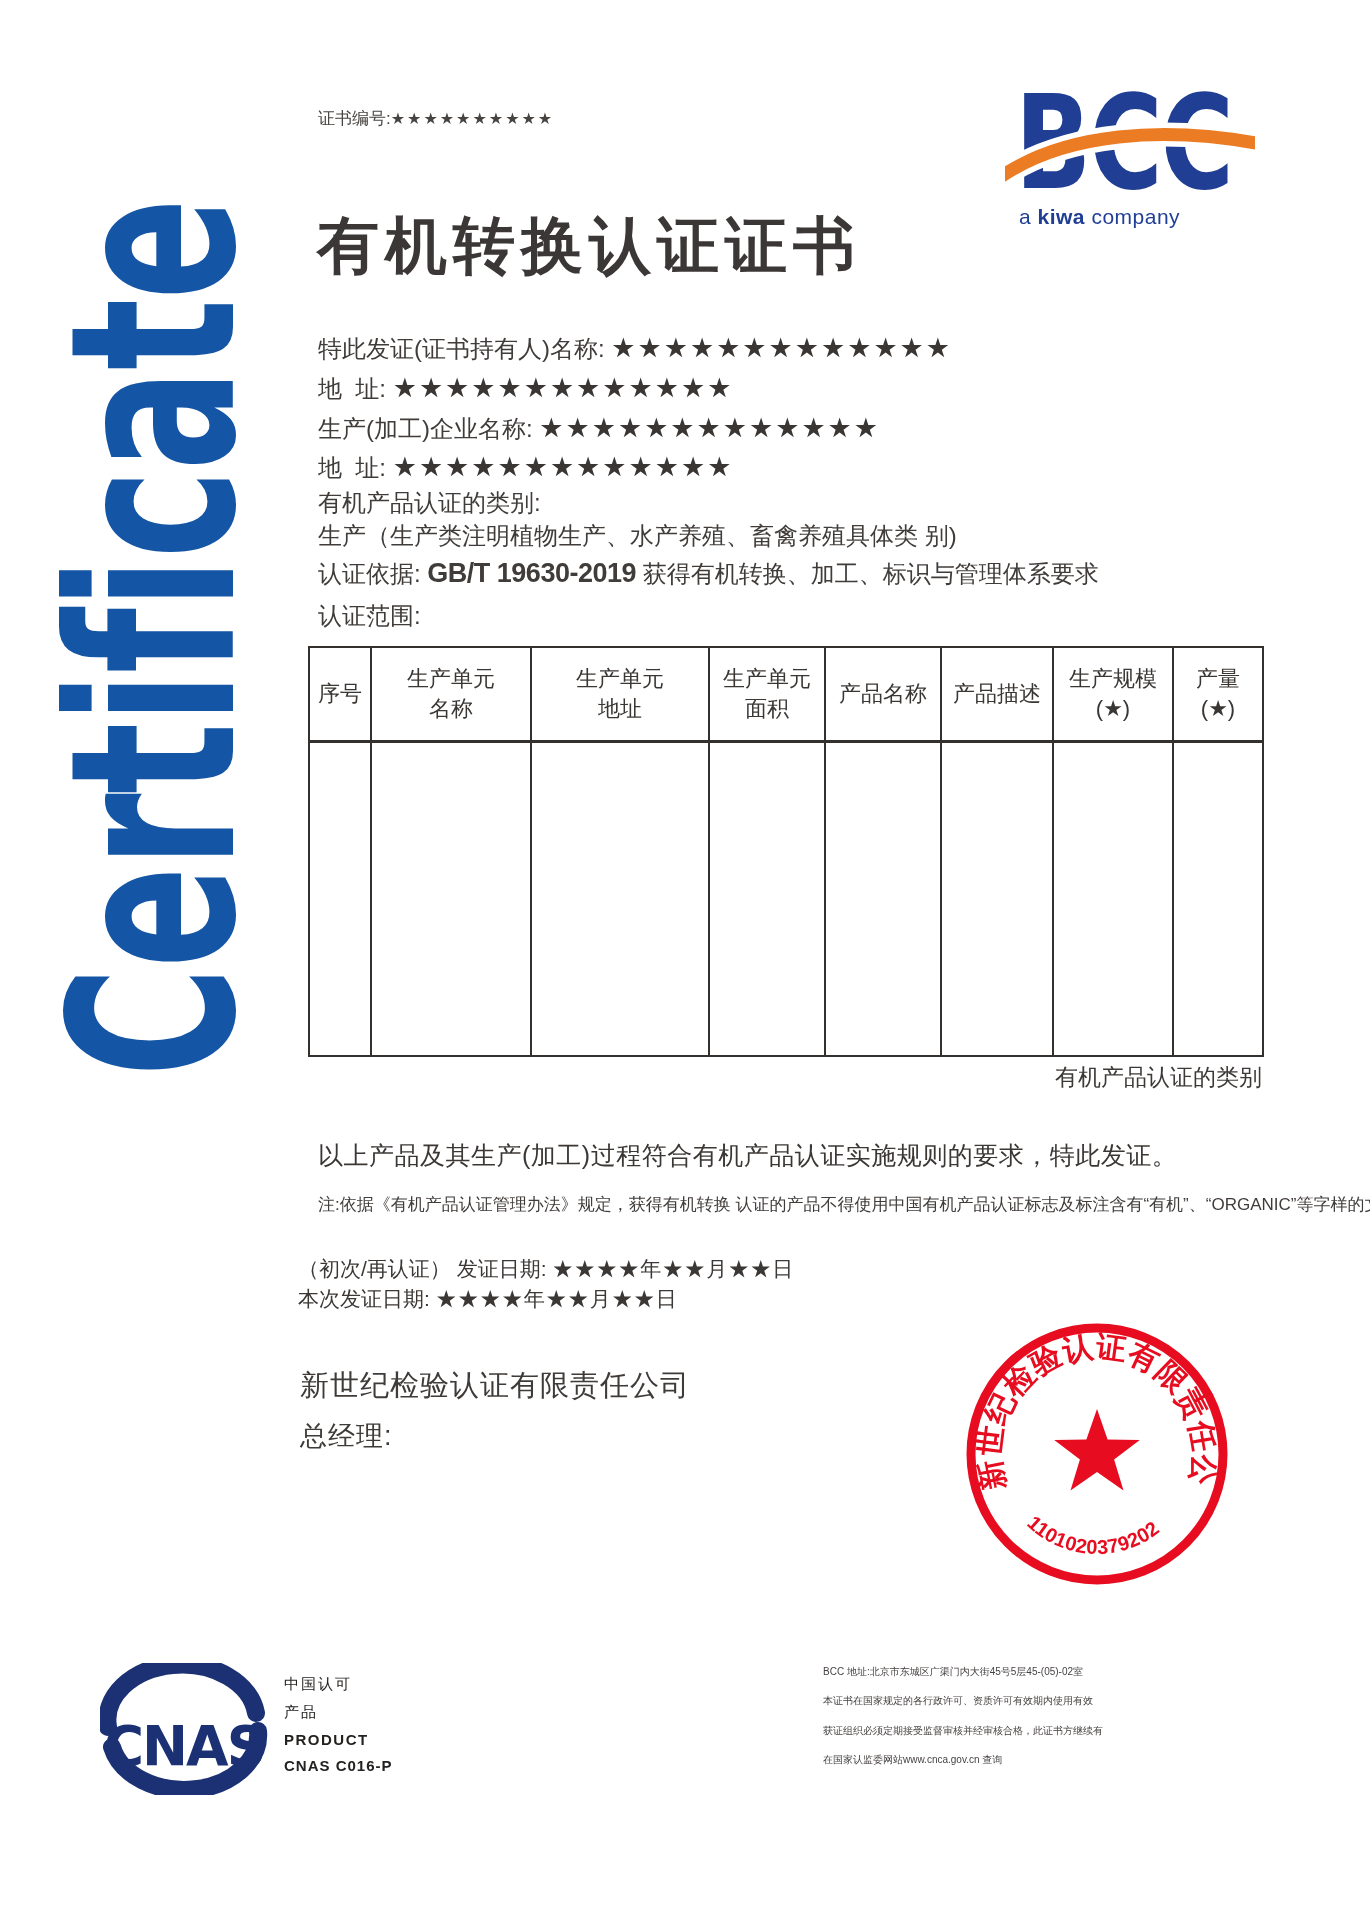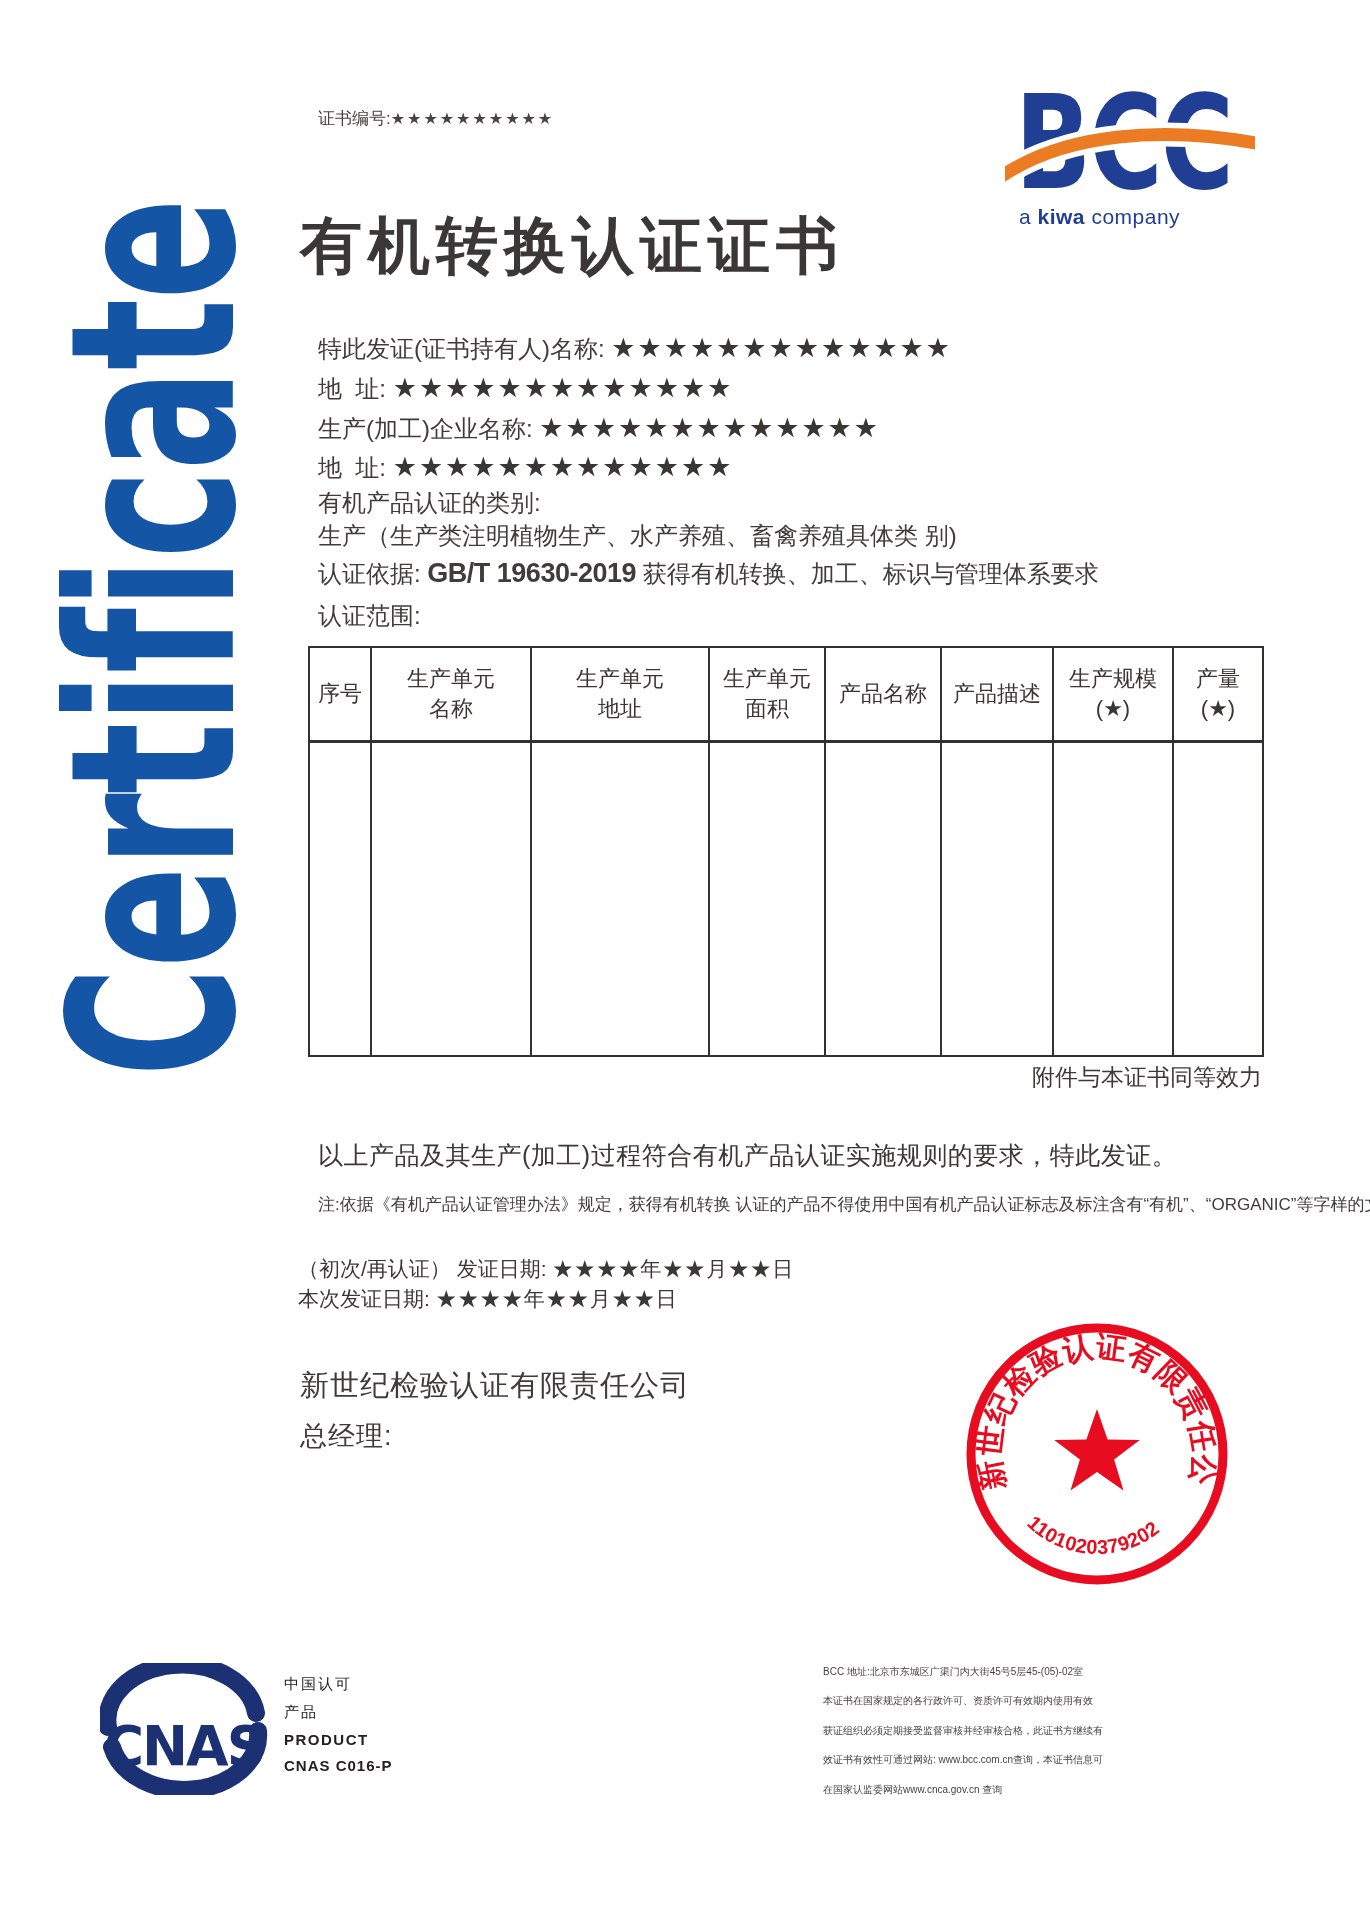--- a/index.html
+++ b/index.html
@@ -18,21 +18,21 @@
     transform: rotate(-90deg) scaleY(1.52);
   }
   
   .cert-no { position:absolute; left:318px; top:107px; font-size:17px; color:#474341; white-space:pre; }
   .cert-no .stars { font-size:16px; letter-spacing:2px; }
   
   .bcc-svg { position:absolute; left:1005px; top:80px; }
   .bcc-tagline { position:absolute; left:1019px; top:205px; font-size:21px; color:#203e94; letter-spacing:0.5px; }
   .bcc-tagline b { font-weight:bold; }
   
-  .doc-title { position:absolute; left:300px; top:204px; font-size:62px; font-weight:600;
+  .doc-title { position:absolute; left:317px; top:204px; font-size:62px; font-weight:600;
     letter-spacing:6px; color:#3b3736; white-space:nowrap; }
   
   .info-line { position:absolute; left:318px; white-space:pre; font-size:24px; color:#403c3a; }
   .info-line .stars { font-size:27px; letter-spacing:2px; color:#3a3634; }
   .l1{top:332px;} .l2{top:372px;} .l3{top:412px;} .l4{top:451px;}
   .l5{top:487px;} .l6{top:520px;} .l7{top:558px;} .l8{top:600px;}
   .std { font-weight:bold; font-size:27px; letter-spacing:-0.5px; }
   
   .cert-table { position:absolute; left:308px; top:646px; width:954px;
     border-collapse:collapse; table-layout:fixed; }
@@ -130,21 +130,21 @@
         <td></td>
         <td></td>
         <td></td>
         <td></td>
         <td></td>
         <td></td>
         <td></td>
       </tr>
     </tbody>
   </table>
-  <div class="attach-note">附件与本证书同等效力</div>
+  <div class="attach-note">有机产品认证的类别</div>
 
   <div class="statement">以上产品及其生产(加工)过程符合有机产品认证实施规则的要求，特此发证。</div>
   <div class="small-note">注:依据《有机产品认证管理办法》规定，获得有机转换 认证的产品不得使用中国有机产品认证标志及标注含有“有机”、“ORGANIC”等字样的文字表述和图案。</div>
 
   <div class="dates">
     <div class="row"><span>（初次/再认证） 发证日期: </span><span class="stars">★★★★年★★月★★日</span></div>
     <div class="row"><span>本次发证日期: </span><span class="stars">★★★★年★★月★★日</span></div>
   </div>
 
   <div class="company">新世纪检验认证有限责任公司</div>
@@ -174,17 +174,16 @@
     <div>中国认可</div>
     <div>产品</div>
     <div class="en">PRODUCT</div>
     <div class="en code">CNAS C016-P</div>
   </div>
 
   <div class="footer-right">
     <div>BCC 地址:北京市东城区广渠门内大街45号5层45-(05)-02室</div>
     <div>本证书在国家规定的各行政许可、资质许可有效期内使用有效</div>
     <div>获证组织必须定期接受监督审核并经审核合格，此证书方继续有</div>
-    <div>效证书有效性可通过网站: www.bcc.com.cn查询，本证书信息可</div>
     <div>在国家认监委网站www.cnca.gov.cn 查询</div>
   </div>
 
 </div>
 
 </body></html>

